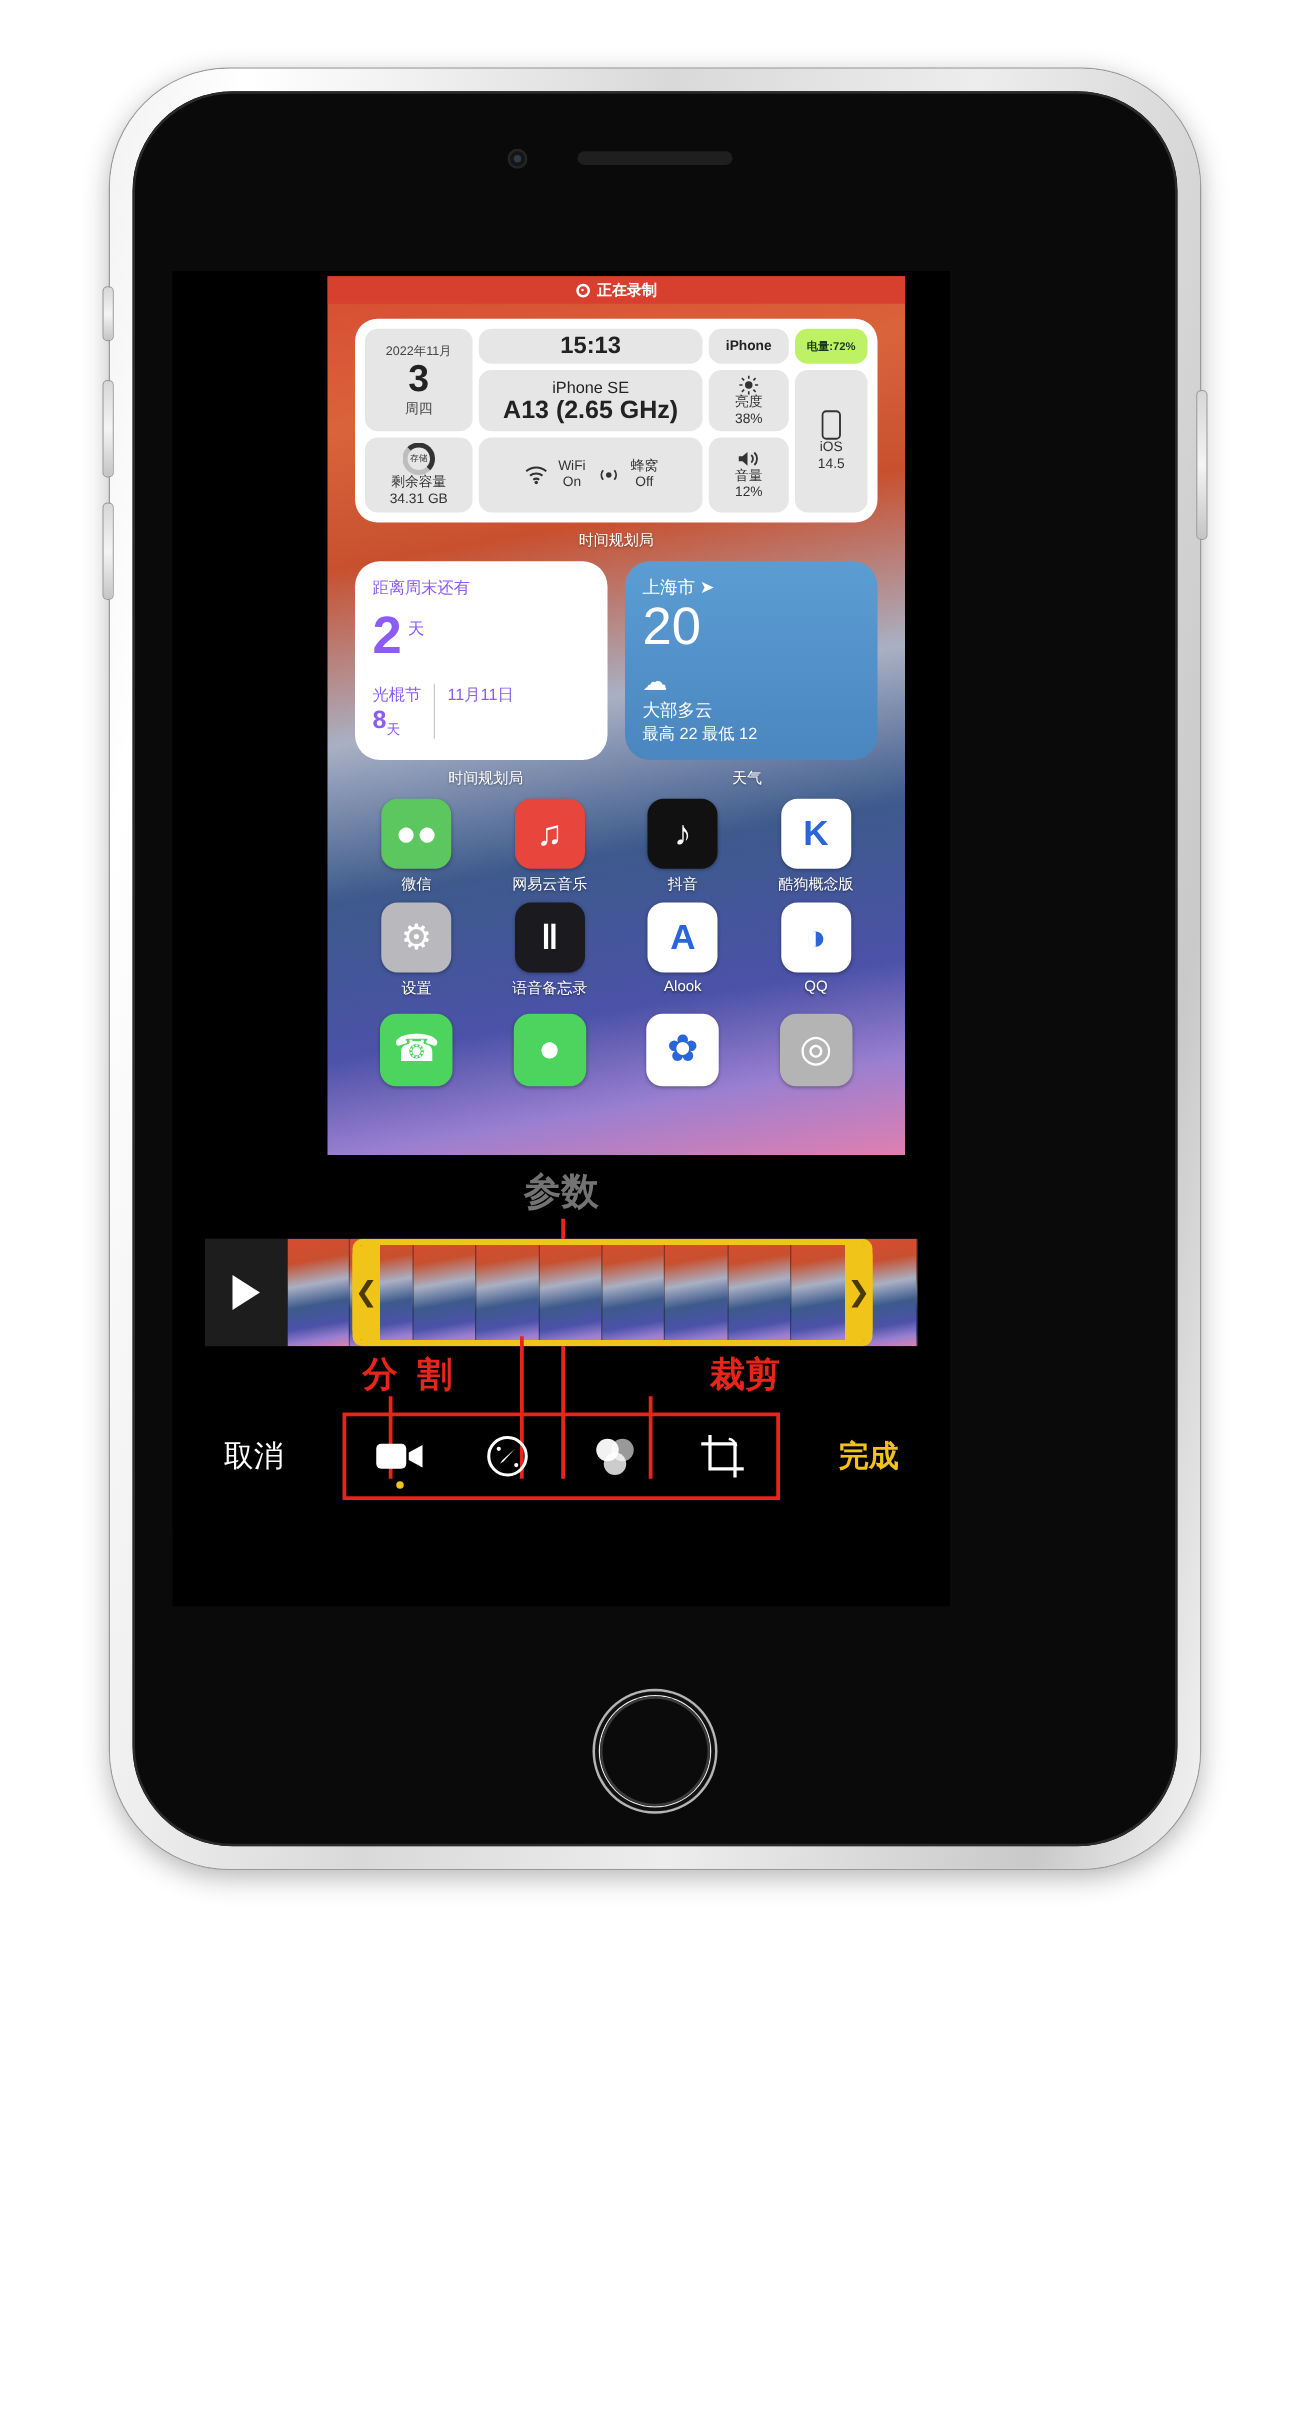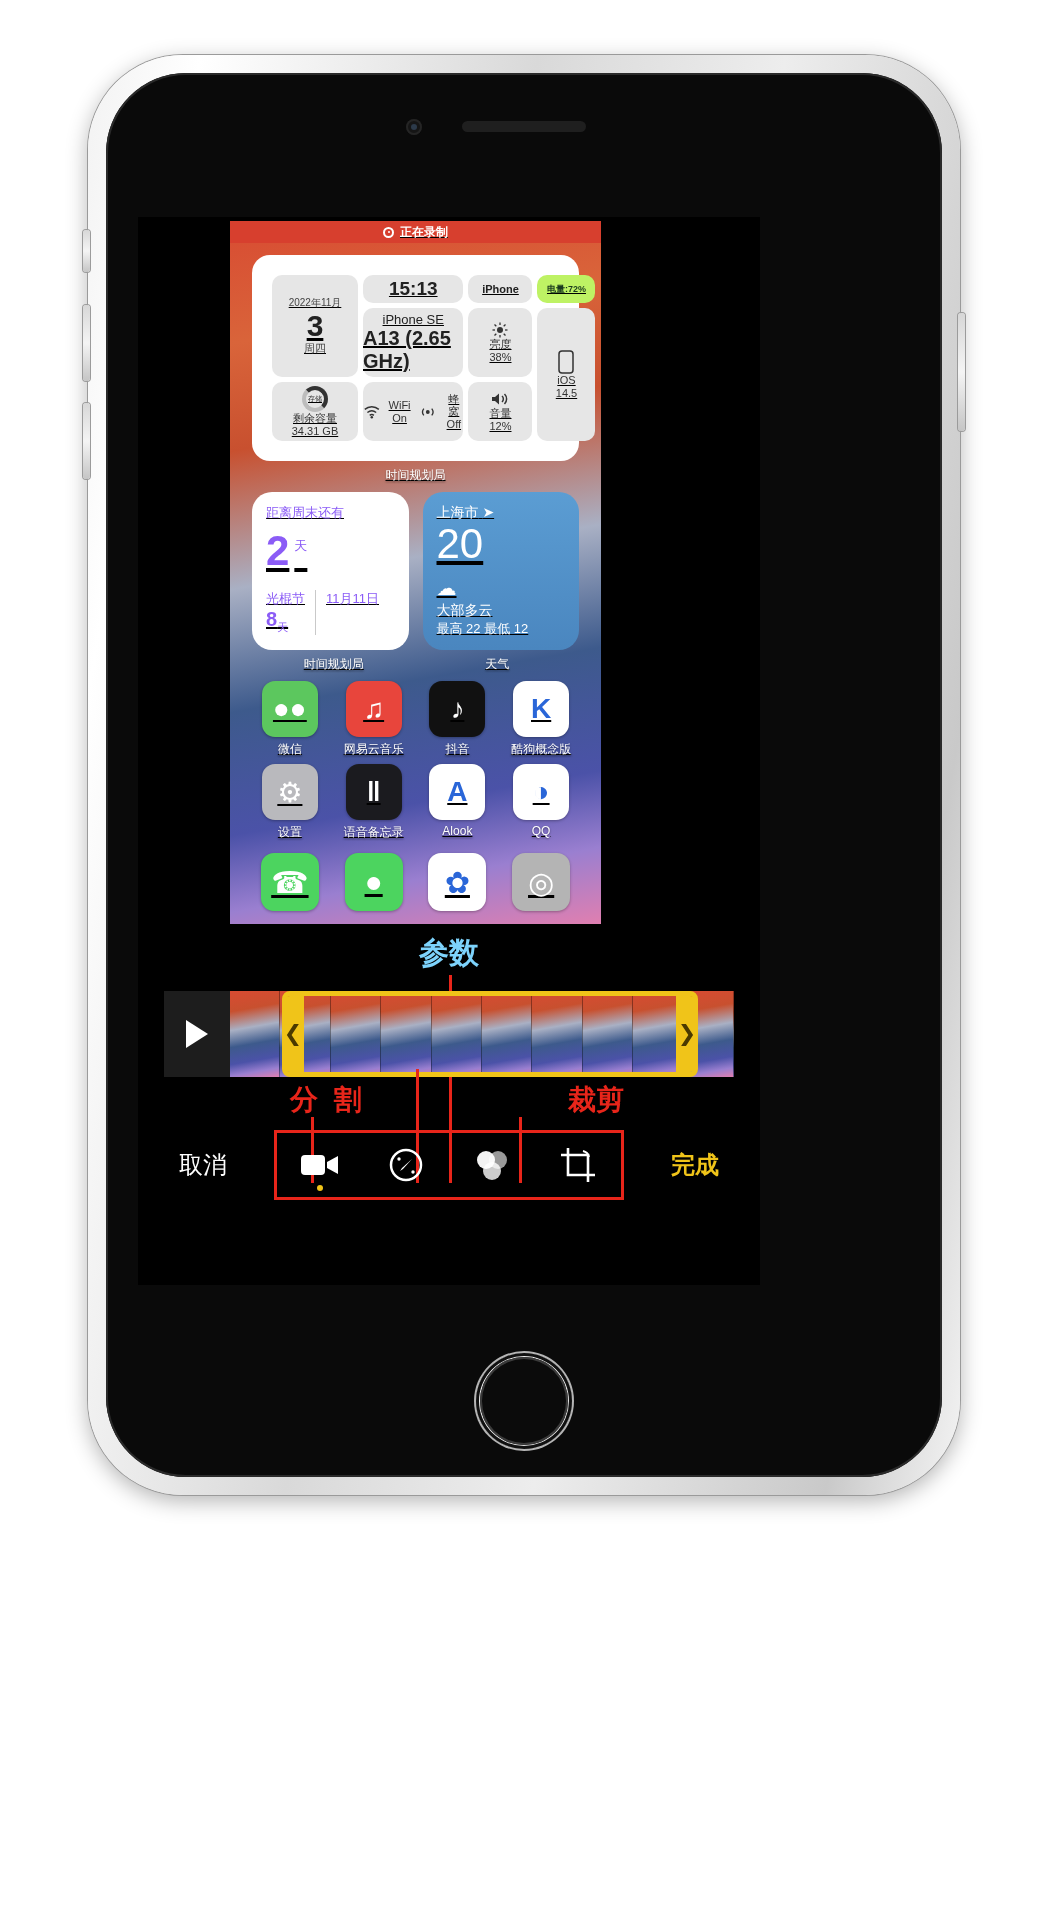--- a/index.html
+++ b/index.html
@@ -51,34 +51,33 @@
   
   #app-header { position: relative; height: 62px; background: #000; border-top: 1px solid #2b2b2b; }
   #speaker-icon { position: absolute; left: 16px; top: 50%; transform: translateY(-50%); width: 46px; height: 36px; }
   #header-title { position: absolute; left: 0; right: 0; top: 50%; transform: translateY(-50%); text-align: center; color: #fff; font-size: 25px; letter-spacing: 1px; }
   #more-btn { position: absolute; right: 18px; top: 50%; transform: translateY(-50%); width: 46px; height: 46px; border-radius: 50%; background: #5a5a5a; display:flex; align-items:center; justify-content:center; gap:4px; }
   #more-btn i { width: 7px; height: 7px; border-radius: 50%; background: #111; display: block; }
 
   
   #video-area { position: relative; height: 712px; background: #000; }
   #video-frame {
-    position: absolute; left: 92px; top: 4px; width: 371px; height: 703px;
+    position: absolute; left: 124px; top: 4px; width: 462px; height: 703px;
     background: linear-gradient(170deg,#d84b32 0%,#d9643a 16%,#c8502f 30%,#a9b0c4 48%,#3d5a8c 64%,#4b52a8 80%,#9a7fd0 90%,#e07fb0 100%);
     overflow: hidden;
-    text-decoration: underline;
   }
   
   #rec-strip { height: 22px; background: #d73f2e; display:flex; align-items:center; justify-content:center; gap:6px; }
   #rec-dot { width:11px; height:11px; border-radius:50%; border:2px solid #fff; position: relative;}
   #rec-dot::after{content:"";position:absolute;left:2.5px;top:2.5px;width:2px;height:2px;border-radius:50%;background:#fff;}
   #rec-text { color:#fff; font-size:12px; font-weight:bold; }
 
   
   .widget { background: #fff; border-radius: 18px; }
-  #sys-widget { margin: 12px 22px 0 22px; padding: 20px; display: grid; grid-template-columns: 86px 1fr 64px 58px; grid-template-rows: auto auto auto; gap: 5px; }
+  #sys-widget { margin: 12px 22px 0 22px; padding: 8px; display: grid; grid-template-columns: 86px 1fr 64px 58px; grid-template-rows: auto auto auto; gap: 5px; }
   .cell { background:#e6e6e6; border-radius:10px; display:flex; flex-direction:column; align-items:center; justify-content:center; color:#222; }
   #c-date { grid-column:1; grid-row:1/3; padding:5px 2px; }
   #c-date .m { font-size:10px; color:#444; }
   #c-date .d { font-size:30px; font-weight:bold; line-height:1.05; }
   #c-date .w { font-size:11px; color:#444; }
   #c-time { grid-column:2; grid-row:1; font-size:19px; font-weight:bold; padding:3px 0; }
   #c-dev  { grid-column:3; grid-row:1; font-size:11px; font-weight:bold; padding:6px 0; }
   #c-batt { grid-column:4; grid-row:1; background:#bef264; font-size:9px; font-weight:bold; color:#1a3a1e; padding:6px 2px;}
   #c-chip { grid-column:2; grid-row:2; padding:4px 0; }
   #c-chip .t { font-size:13px; }
@@ -119,21 +118,21 @@
   #apps { margin: 8px 18px 0 18px; display:grid; grid-template-columns:repeat(4,1fr); row-gap:6px; }
   .app { display:flex; flex-direction:column; align-items:center; }
   .app .ic { width:56px; height:56px; border-radius:13px; display:flex; align-items:center; justify-content:center; font-size:28px; font-weight:bold; color:#fff; box-shadow:0 1px 3px rgba(0,0,0,.3); }
   .app .nm { color:#fff; font-size:12px; margin-top:4px; text-shadow:0 1px 2px rgba(0,0,0,.5); }
   
   #dock { margin: 12px 18px 0 18px; display:grid; grid-template-columns:repeat(4,1fr); }
   #dock .ic { width:58px; height:58px; border-radius:13px; display:flex; align-items:center; justify-content:center; font-size:30px; }
 
   
   #editor { position:relative; height: 294px; background:#000; }
-  #ann-param { position:absolute; left:0; right:0; top:4px; text-align:center; color:#7dd3fc; font-size:30px; font-weight:bold; }
+  #ann-param { position:absolute; left:0; right:0; top:4px; text-align:center; color:#737373; font-size:30px; font-weight:bold; }
   #timeline { position:absolute; left:26px; right:26px; top:62px; height:86px; display:flex; align-items:center; }
   #play-btn { width:66px; height:86px; background:#1d1d1d; display:flex; align-items:center; justify-content:center; }
   #play-tri { width:0;height:0;border-left:22px solid #fff;border-top:14px solid transparent;border-bottom:14px solid transparent; }
   #filmstrip { position:relative; flex:1; height:86px; background:#2a2a2a; display:flex; overflow:hidden; }
   .frm { flex:1; background: linear-gradient(170deg,#d84b32 0%,#c8502f 22%,#a9b0c4 42%,#3d5a8c 60%,#4b52a8 78%,#9a7fd0 90%,#e07fb0 100%); border-right:1px solid rgba(0,0,0,.35); }
   #trim { position:absolute; left:52px; right:36px; top:0; bottom:0; border:5px solid #f0c419; border-radius:8px; pointer-events:none; }
   .handle { position:absolute; top:0; bottom:0; width:22px; background:#f0c419; display:flex; align-items:center; justify-content:center; color:#4a3a00; font-size:22px; font-weight:bold; }
   .handle.l { left:-5px; border-radius:8px 0 0 8px; }
   .handle.r { right:-5px; border-radius:0 8px 8px 0; }
   #ann-filter { position:absolute; left:0; right:0; top:96px; text-align:center; color:#e8251a; font-size:29px; font-weight:bold; }

